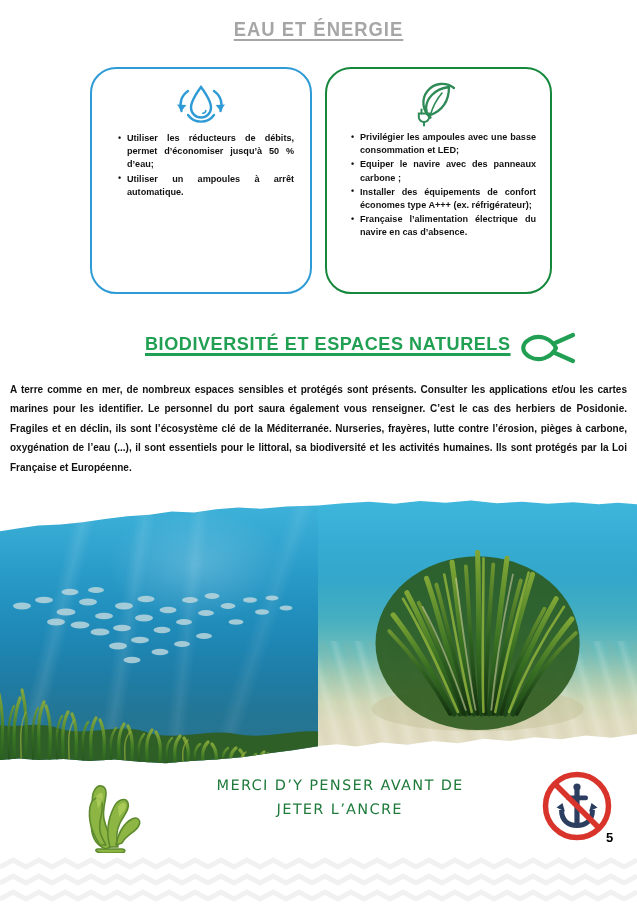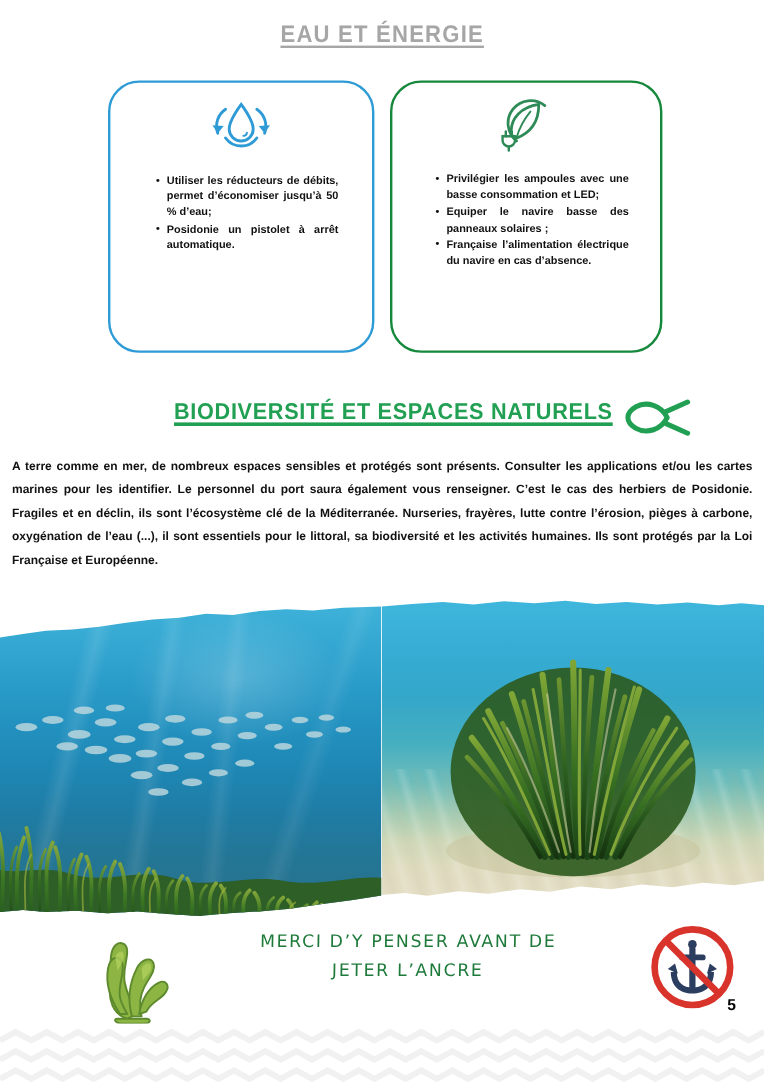--- a/index.html
+++ b/index.html
@@ -63,21 +63,21 @@
     height: 227px;
     border: 2.5px solid #15883C;
   }
   .tip-icon {
     display: block;
     margin: 9px auto 2px auto;
   }
   .tip-box.energy .tip-icon { margin-top: 10px; }
 
   .tip-list {
-    margin: 16px;
+    margin: 4px;
     padding: 0 10px 0 20px;
     list-style: none;
   }
   .tip-list li {
     position: relative;
     font-family: "Liberation Sans Narrow", "Liberation Sans", sans-serif;
     font-size: 9.1px;
     font-weight: bold;
     line-height: 13.2px;
     text-align: justify;
@@ -302,39 +302,40 @@
       </g>
       <g fill="#2E9BD6">
         <path d="M13.5 33 l-4.5 -6.6 l9.4 0.6 z"></path>
         <path d="M52.5 33 l4.5 -6.6 l-9.4 0.6 z"></path>
       </g>
       <path d="M33 9 C33 9 23 22 23 29.5 A10 10 0 0 0 43 29.5 C43 22 33 9 33 9 Z" fill="none" stroke="#2E9BD6" stroke-width="2.4"></path>
       <path d="M37.8 32.5 a3 3 0 0 1 -3.1 2.7" fill="none" stroke="#2E9BD6" stroke-width="1.6" stroke-linecap="round"></path>
     </svg>
     <ul class="tip-list">
       <li>Utiliser les réducteurs de débits, permet d’économiser jusqu’à 50 % d’eau;</li>
-      <li>Posidonie un pistolet à arrêt automatique.</li>
+      <li>Utiliser un ampoules à arrêt automatique.</li>
     </ul>
   </div>
 
   <div class="tip-box energy">
     <svg class="tip-icon" width="62" height="48" viewBox="0 0 62 48">
       <path d="M46 9 A18.5 18.5 0 1 0 22.5 38.5" fill="none" stroke="#2E8B57" stroke-width="2.3" stroke-linecap="round"></path>
       <path d="M41 8 C26 10 18 20 18 30 C18 33 19.5 35.5 21.5 36.5 C31 33 41 25 41 8 Z" fill="none" stroke="#2E8B57" stroke-width="2.3" stroke-linejoin="round"></path>
       <path d="M34 14 C29 20 25 27 22.5 35.5" fill="none" stroke="#2E8B57" stroke-width="1.6" stroke-linecap="round"></path>
       <g fill="none" stroke="#2E8B57" stroke-width="2" stroke-linecap="round">
         <path d="M13.5 30.5 v4"></path>
         <path d="M18.5 30.5 v4"></path>
         <path d="M10.8 34.5 h10.4 v3.4 a5.2 5.2 0 0 1 -10.4 0 z"></path>
         <path d="M16 43.2 v3.2"></path>
       </g>
     </svg>
     <ul class="tip-list">
       <li>Privilégier les ampoules avec une basse consommation et LED;</li>
-      <li>Equiper le navire basse des panneaux solaires ;</li>
+      <li>Equiper le navire avec des panneaux carbone ;</li>
+      <li>Installer des équipements de confort économes type A+++ (ex. réfrigérateur);</li>
       <li>Française l’alimentation électrique du navire en cas d’absence.</li>
     </ul>
   </div>
 </div>
 
 <div class="bio-head">
   <div class="bio-title">BIODIVERSITÉ ET ESPACES NATURELS</div>
   <svg class="fish-icon" width="58" height="34" viewBox="0 0 58 34">
     <path d="M38 17 C33 7 21 3 12 8 C3 13 3 21 12 26 C21 31 33 27 38 17 Z" fill="none" stroke="#21A053" stroke-width="4.2" stroke-linejoin="round"></path>
     <path d="M37 12 L55 4 M37 22 L55 30" fill="none" stroke="#21A053" stroke-width="4.2" stroke-linecap="round"></path>

